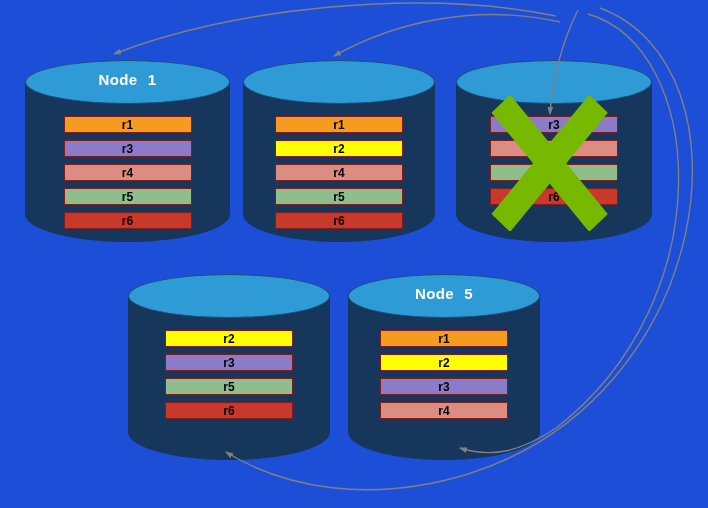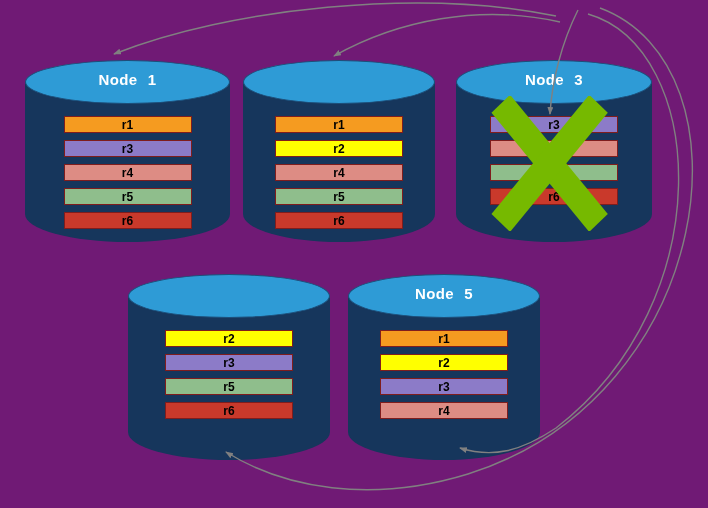--- a/index.html
+++ b/index.html
@@ -5,21 +5,21 @@
   html, body {
     margin: 0;
     padding: 0;
     background: #ffffff;
     font-family: "Liberation Sans", sans-serif;
   }
   #canvas {
     position: relative;
     width: 708px;
     height: 508px;
-    background: #701a75;
+    background: #1d4ed8;
     overflow: hidden;
   }
   #nodes-layer {
     position: absolute;
     inset: 0;
   }
   .node {
     position: absolute;
   }
   
@@ -124,21 +124,20 @@
           <div class="shard" style="background: rgb(245, 155, 32);">r1</div>
           <div class="shard" style="background: rgb(255, 255, 0);">r2</div>
           <div class="shard" style="background: rgb(221, 140, 132);">r4</div>
           <div class="shard" style="background: rgb(143, 190, 140);">r5</div>
           <div class="shard" style="background: rgb(201, 57, 43);">r6</div>
         </div>
       </div>
       <div class="node pos-2">
         <div class="cyl-body"></div>
         <div class="cyl-top"></div>
-        <div class="node-label">Node 3</div>
         <div class="shards">
           <div class="shard" style="background: rgb(140, 123, 200);">r3</div>
           <div class="shard" style="background: rgb(221, 140, 132);">r4</div>
           <div class="shard" style="background: rgb(143, 190, 140);">r5</div>
           <div class="shard" style="background: rgb(201, 57, 43);">r6</div>
         </div>
         <svg class="failure-x" viewBox="0 0 150 140" preserveAspectRatio="none">
           <line x1="20" y1="8" x2="130" y2="132" stroke="#76B900" stroke-width="28" stroke-linecap="butt"></line>
           <line x1="130" y1="8" x2="20" y2="132" stroke="#76B900" stroke-width="28" stroke-linecap="butt"></line>
         </svg>

